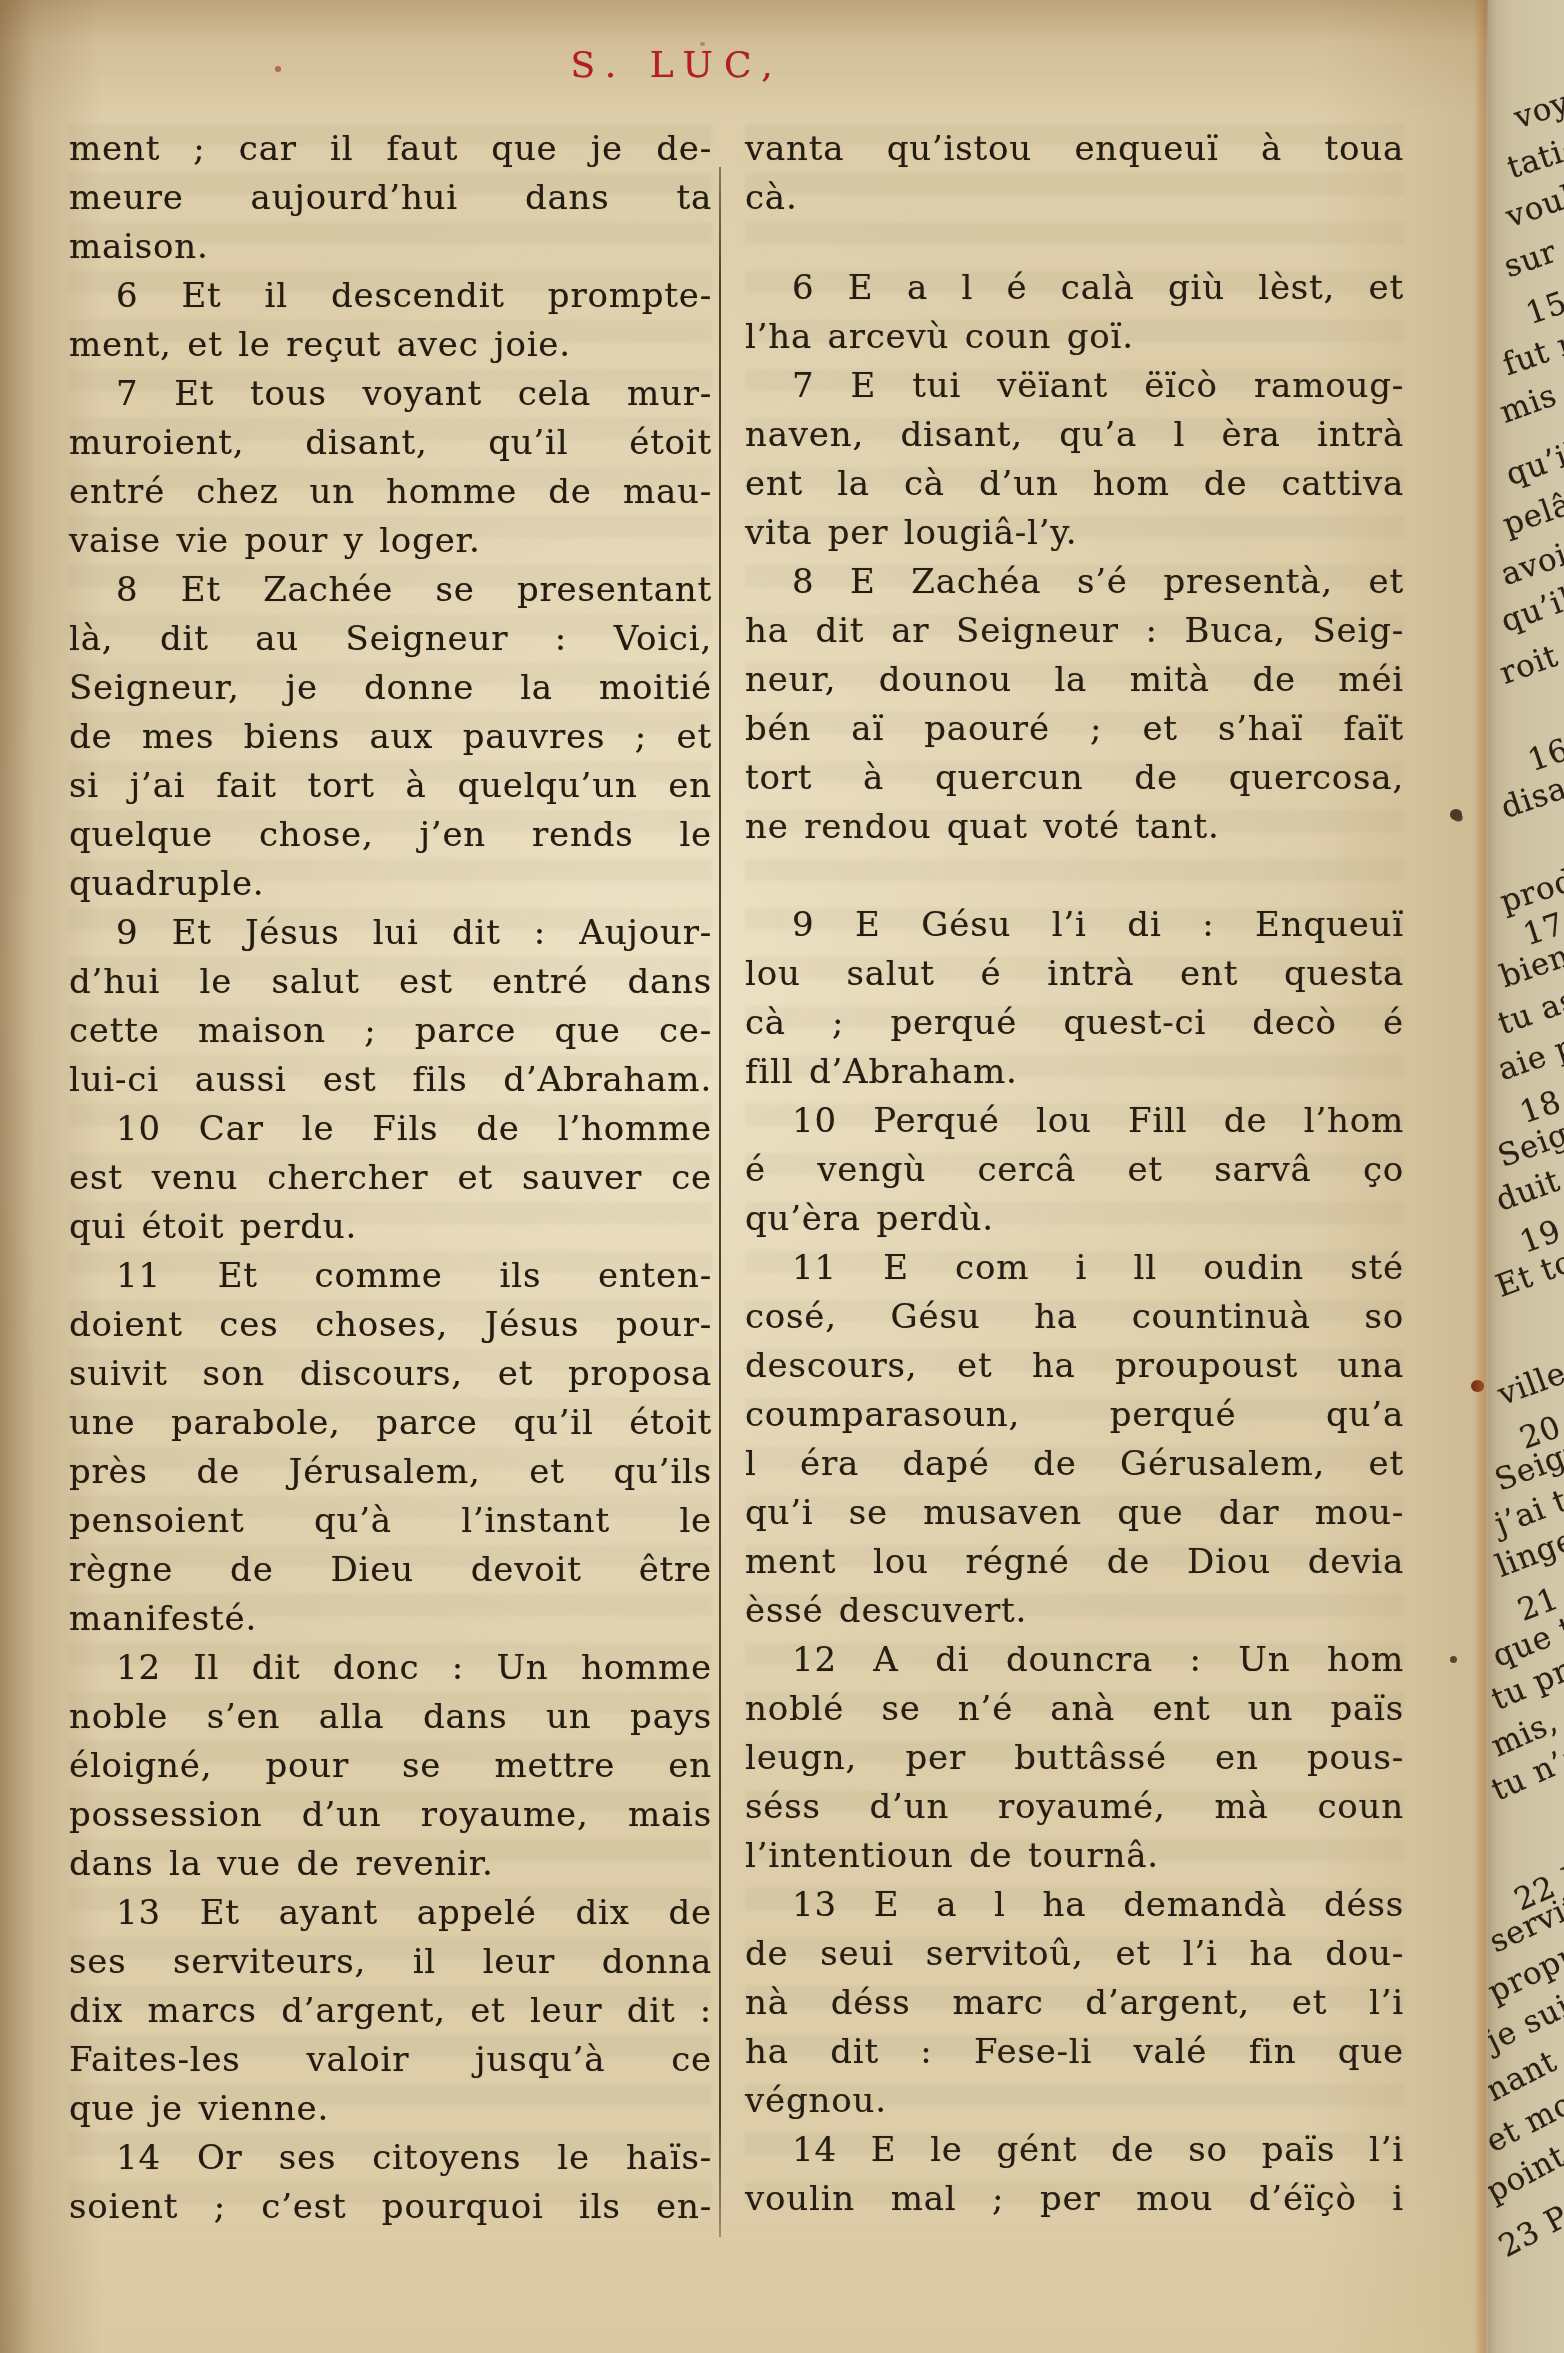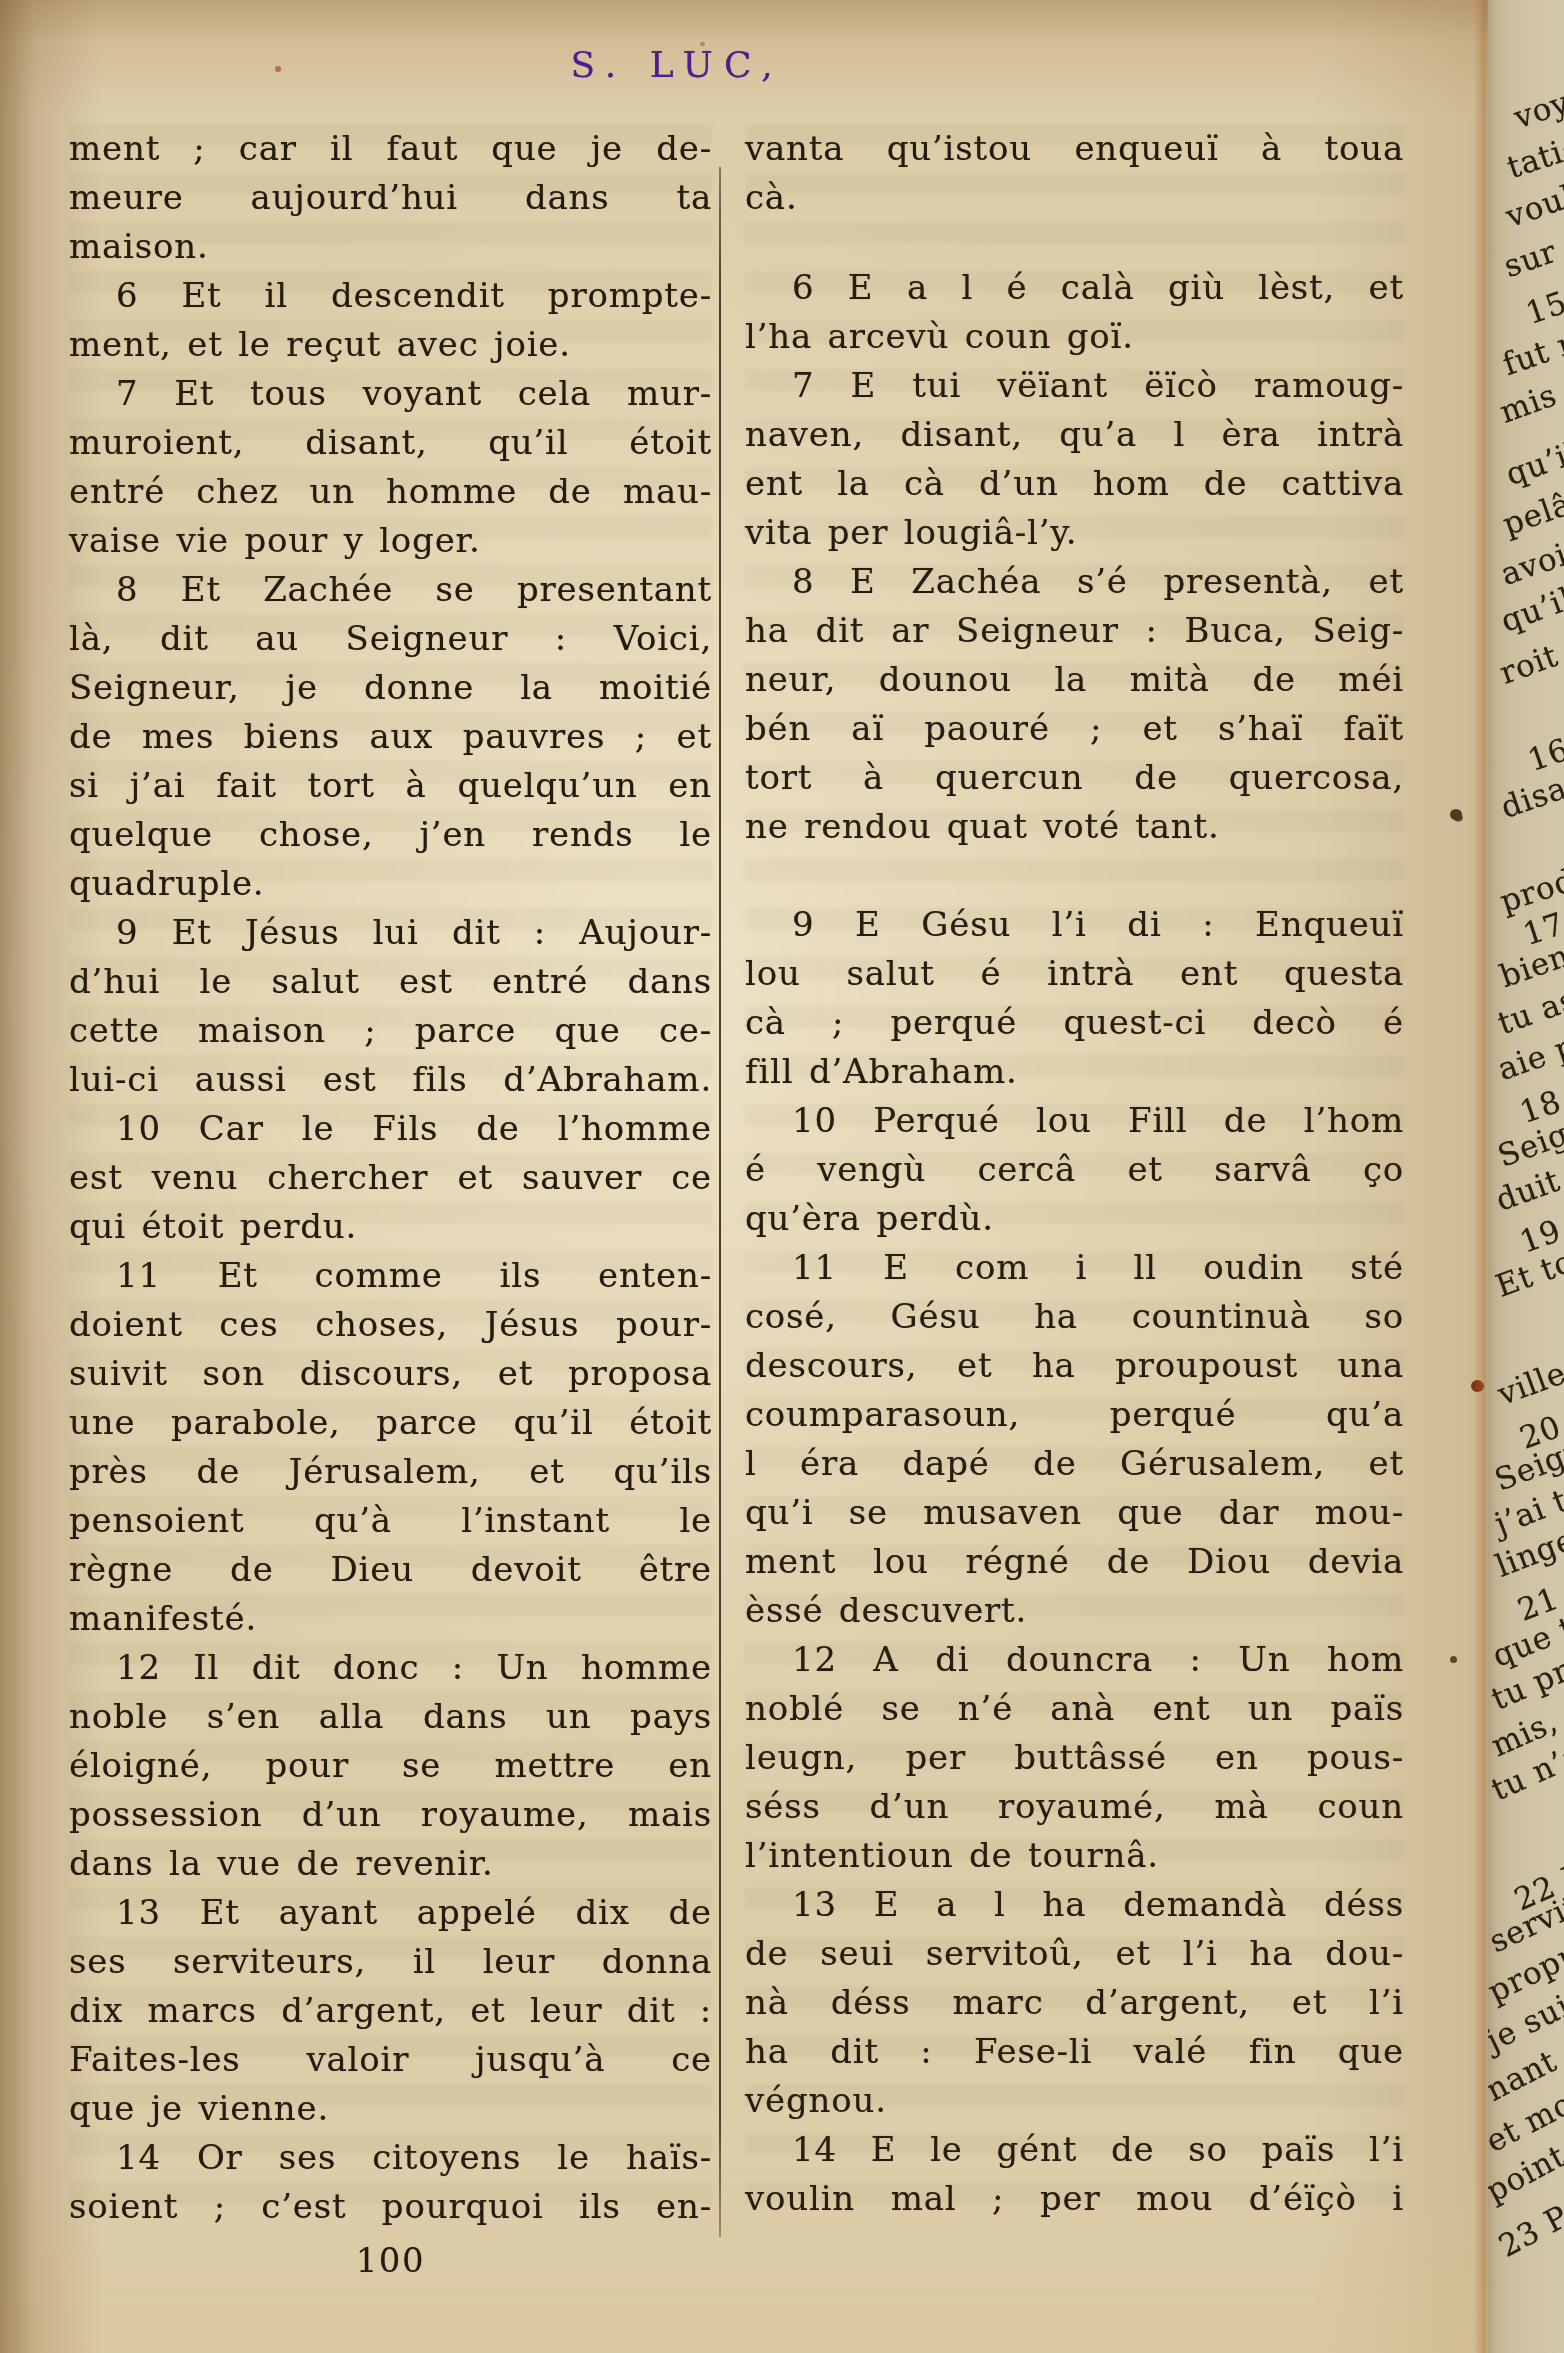--- a/index.html
+++ b/index.html
@@ -10,21 +10,21 @@
     background-image:
       radial-gradient(ellipse 978px 1174px at 42% 42%, rgba(251,244,221,.55), rgba(251,244,221,0) 72%),
       linear-gradient(90deg, rgba(118,82,42,.55) 0px, rgba(118,82,42,.20) 35px, rgba(118,82,42,0) 102px),
       linear-gradient(180deg, rgba(146,105,58,.42) 0px, rgba(146,105,58,.14) 43px, rgba(146,105,58,0) 117px),
       linear-gradient(0deg, rgba(214,194,150,.40) 0px, rgba(214,194,150,0) 203px),
       linear-gradient(90deg, rgba(0,0,0,0) 84%, rgba(148,118,68,.22) 95%, rgba(105,80,42,.30) 100%);
   }
   .page-surface{position:absolute;left:0;top:0;width:1488px;height:2354px;}
   .header{
     position:absolute;left:0;top:44px;width:1354px;text-align:center;
-    font-size:36px;letter-spacing:11px;color:#4c1d95;
+    font-size:36px;letter-spacing:11px;color:#b91c1c;
     text-shadow:0 0 0.8px rgba(40,30,15,.5);
   }
   .column{
     position:absolute;top:124px;color:#241b10;
     font-size:34px;line-height:49px;letter-spacing:0.8px;word-spacing:3.9px;
     text-shadow:0 0 0.8px rgba(40,30,15,.45);
   }
   .column::before{
     content:"";position:absolute;inset:0;pointer-events:none;
     background:repeating-linear-gradient(180deg, rgba(104,108,72,.055) 0 22px, rgba(0,0,0,0) 22px 49px);
@@ -155,21 +155,20 @@
       <div class="line short">l’intentioun de tournâ.</div>
       <div class="line indent">13 E a l ha demandà déss</div>
       <div class="line">de seui servitoû, et l’i ha dou-</div>
       <div class="line">nà déss marc d’argent, et l’i</div>
       <div class="line">ha dit : Fese-li valé fin que</div>
       <div class="line short">végnou.</div>
       <div class="line indent">14 E le gént de so païs l’i</div>
       <div class="line">voulin mal ; per mou d’éïçò i</div>
     </div>
 
-  <div class="page-number">100</div>
 
   <div class="speck speck-1"></div>
   <div class="speck speck-2"></div>
   <div class="speck speck-3"></div>
   <div class="speck speck-4"></div>
   <div class="speck speck-5"></div>
 </div>
 
 <div class="fold-shadow"></div>
 

